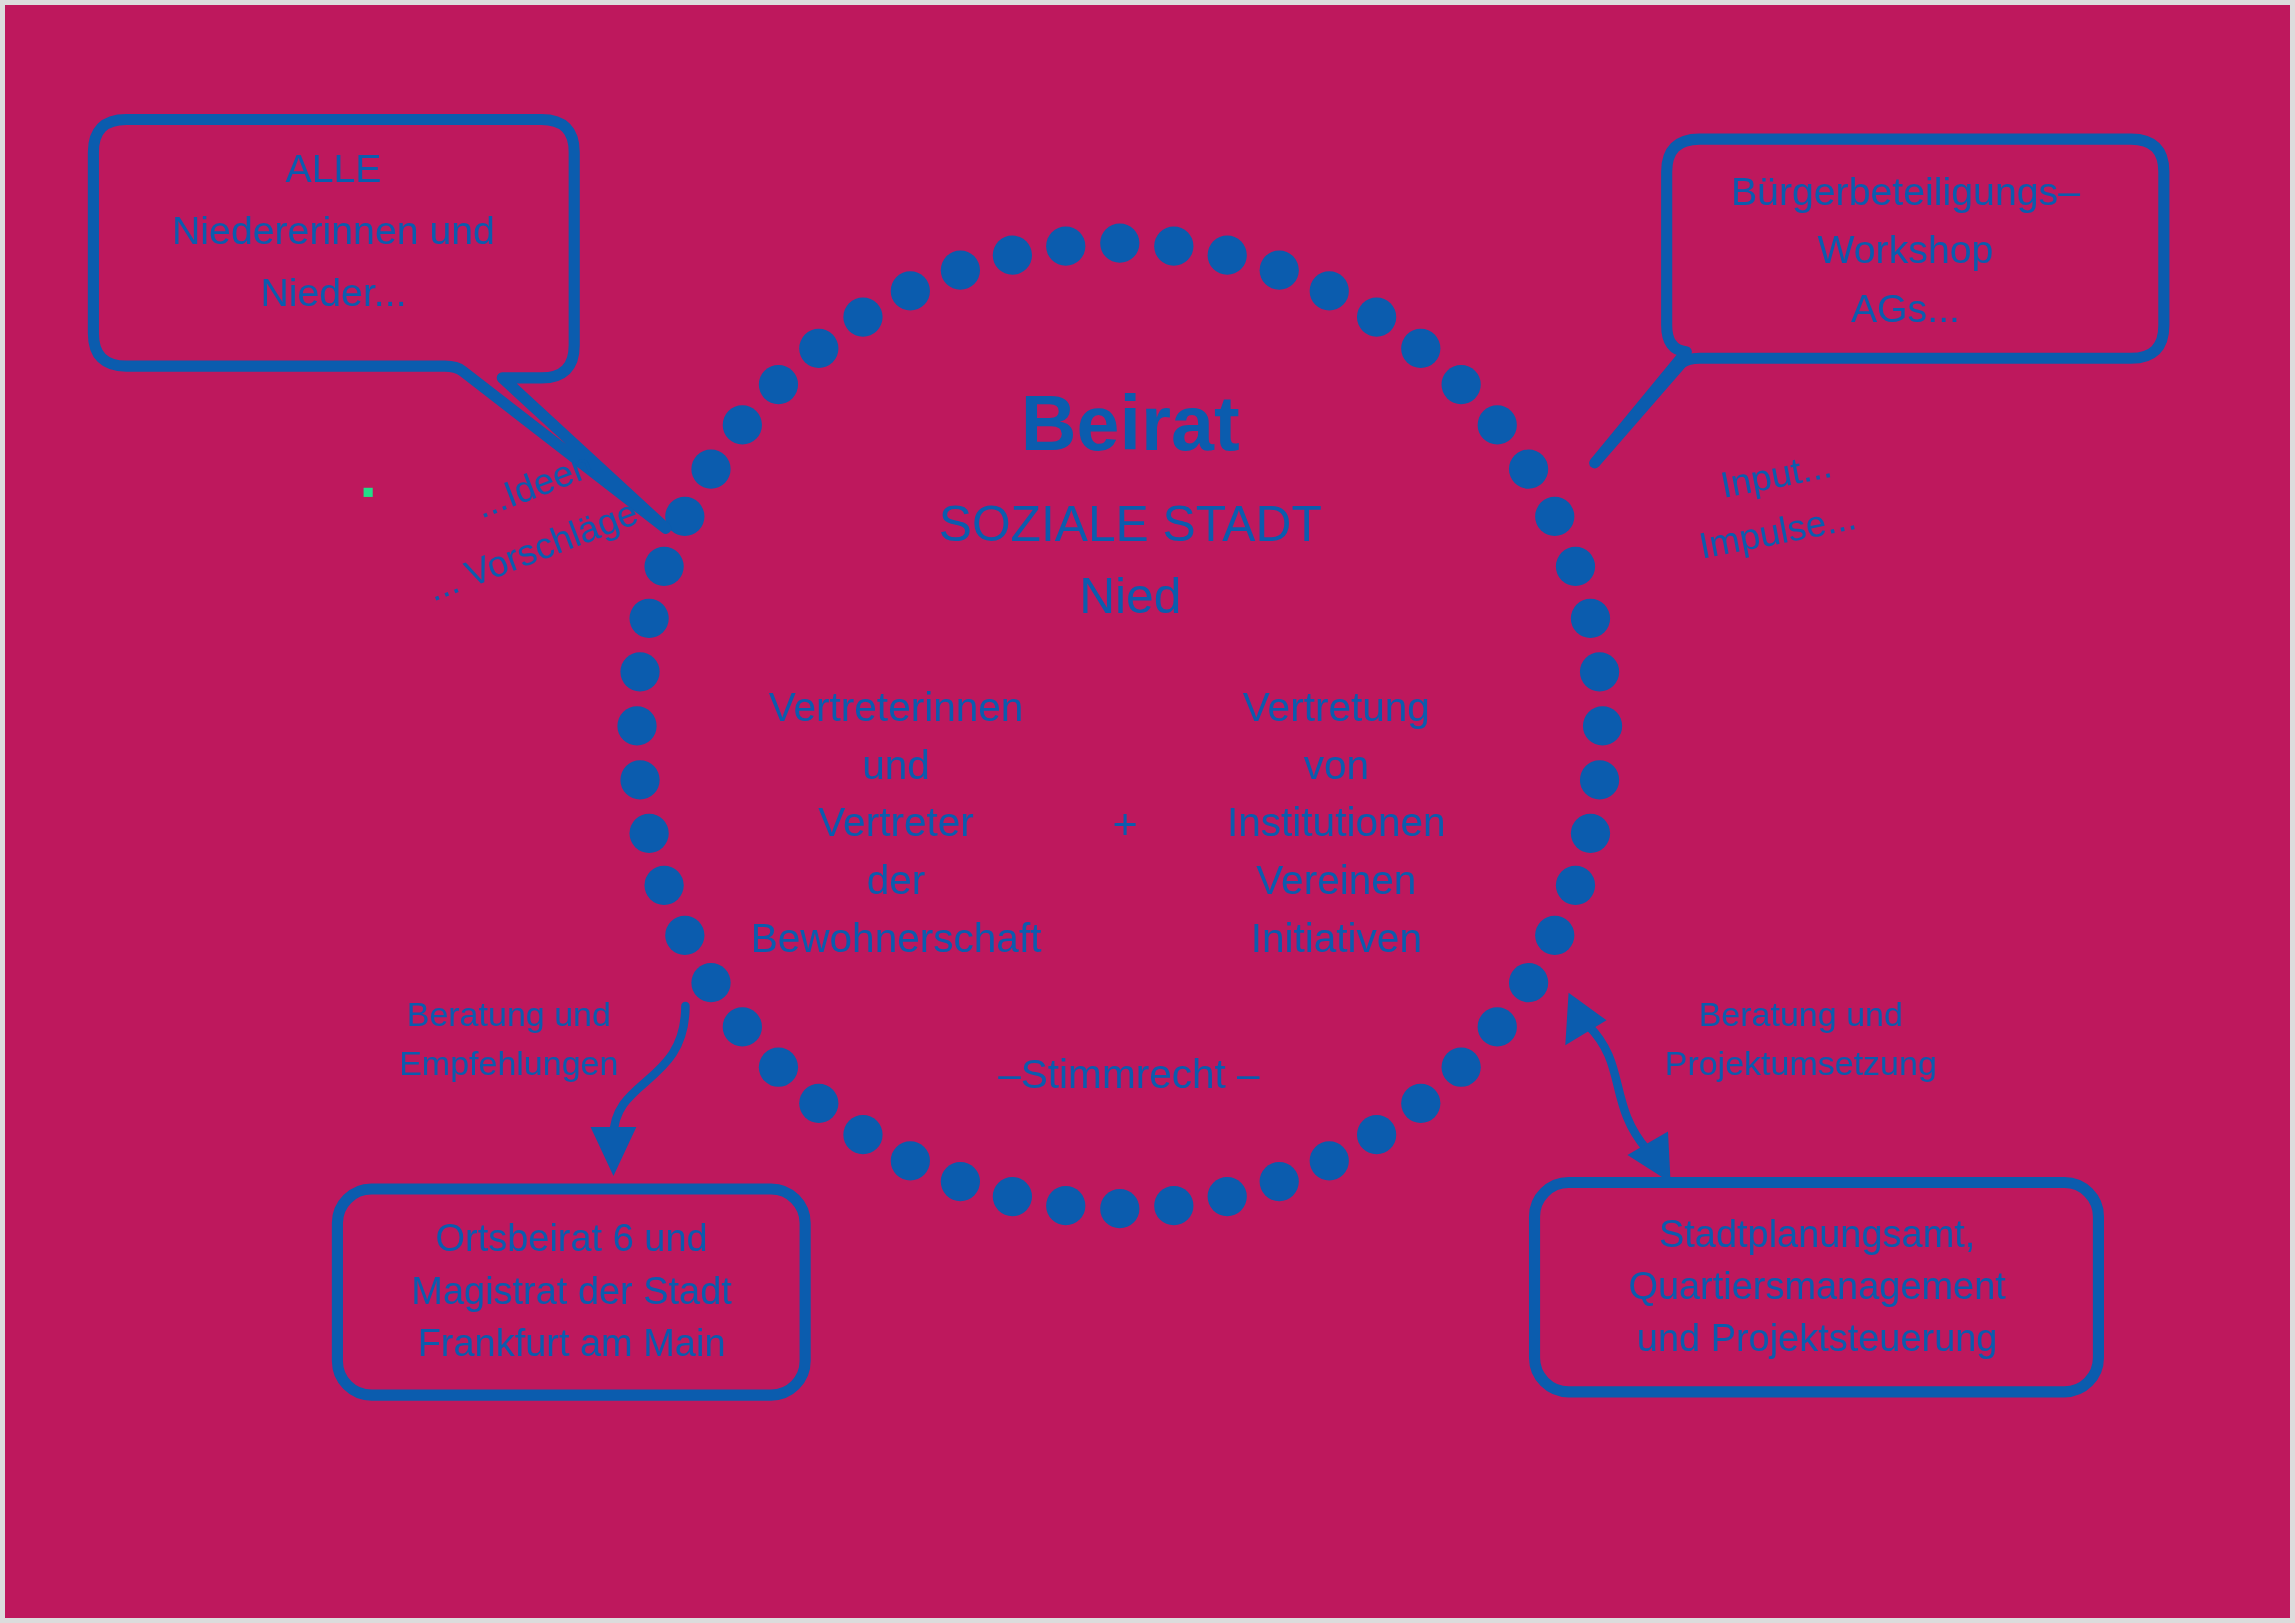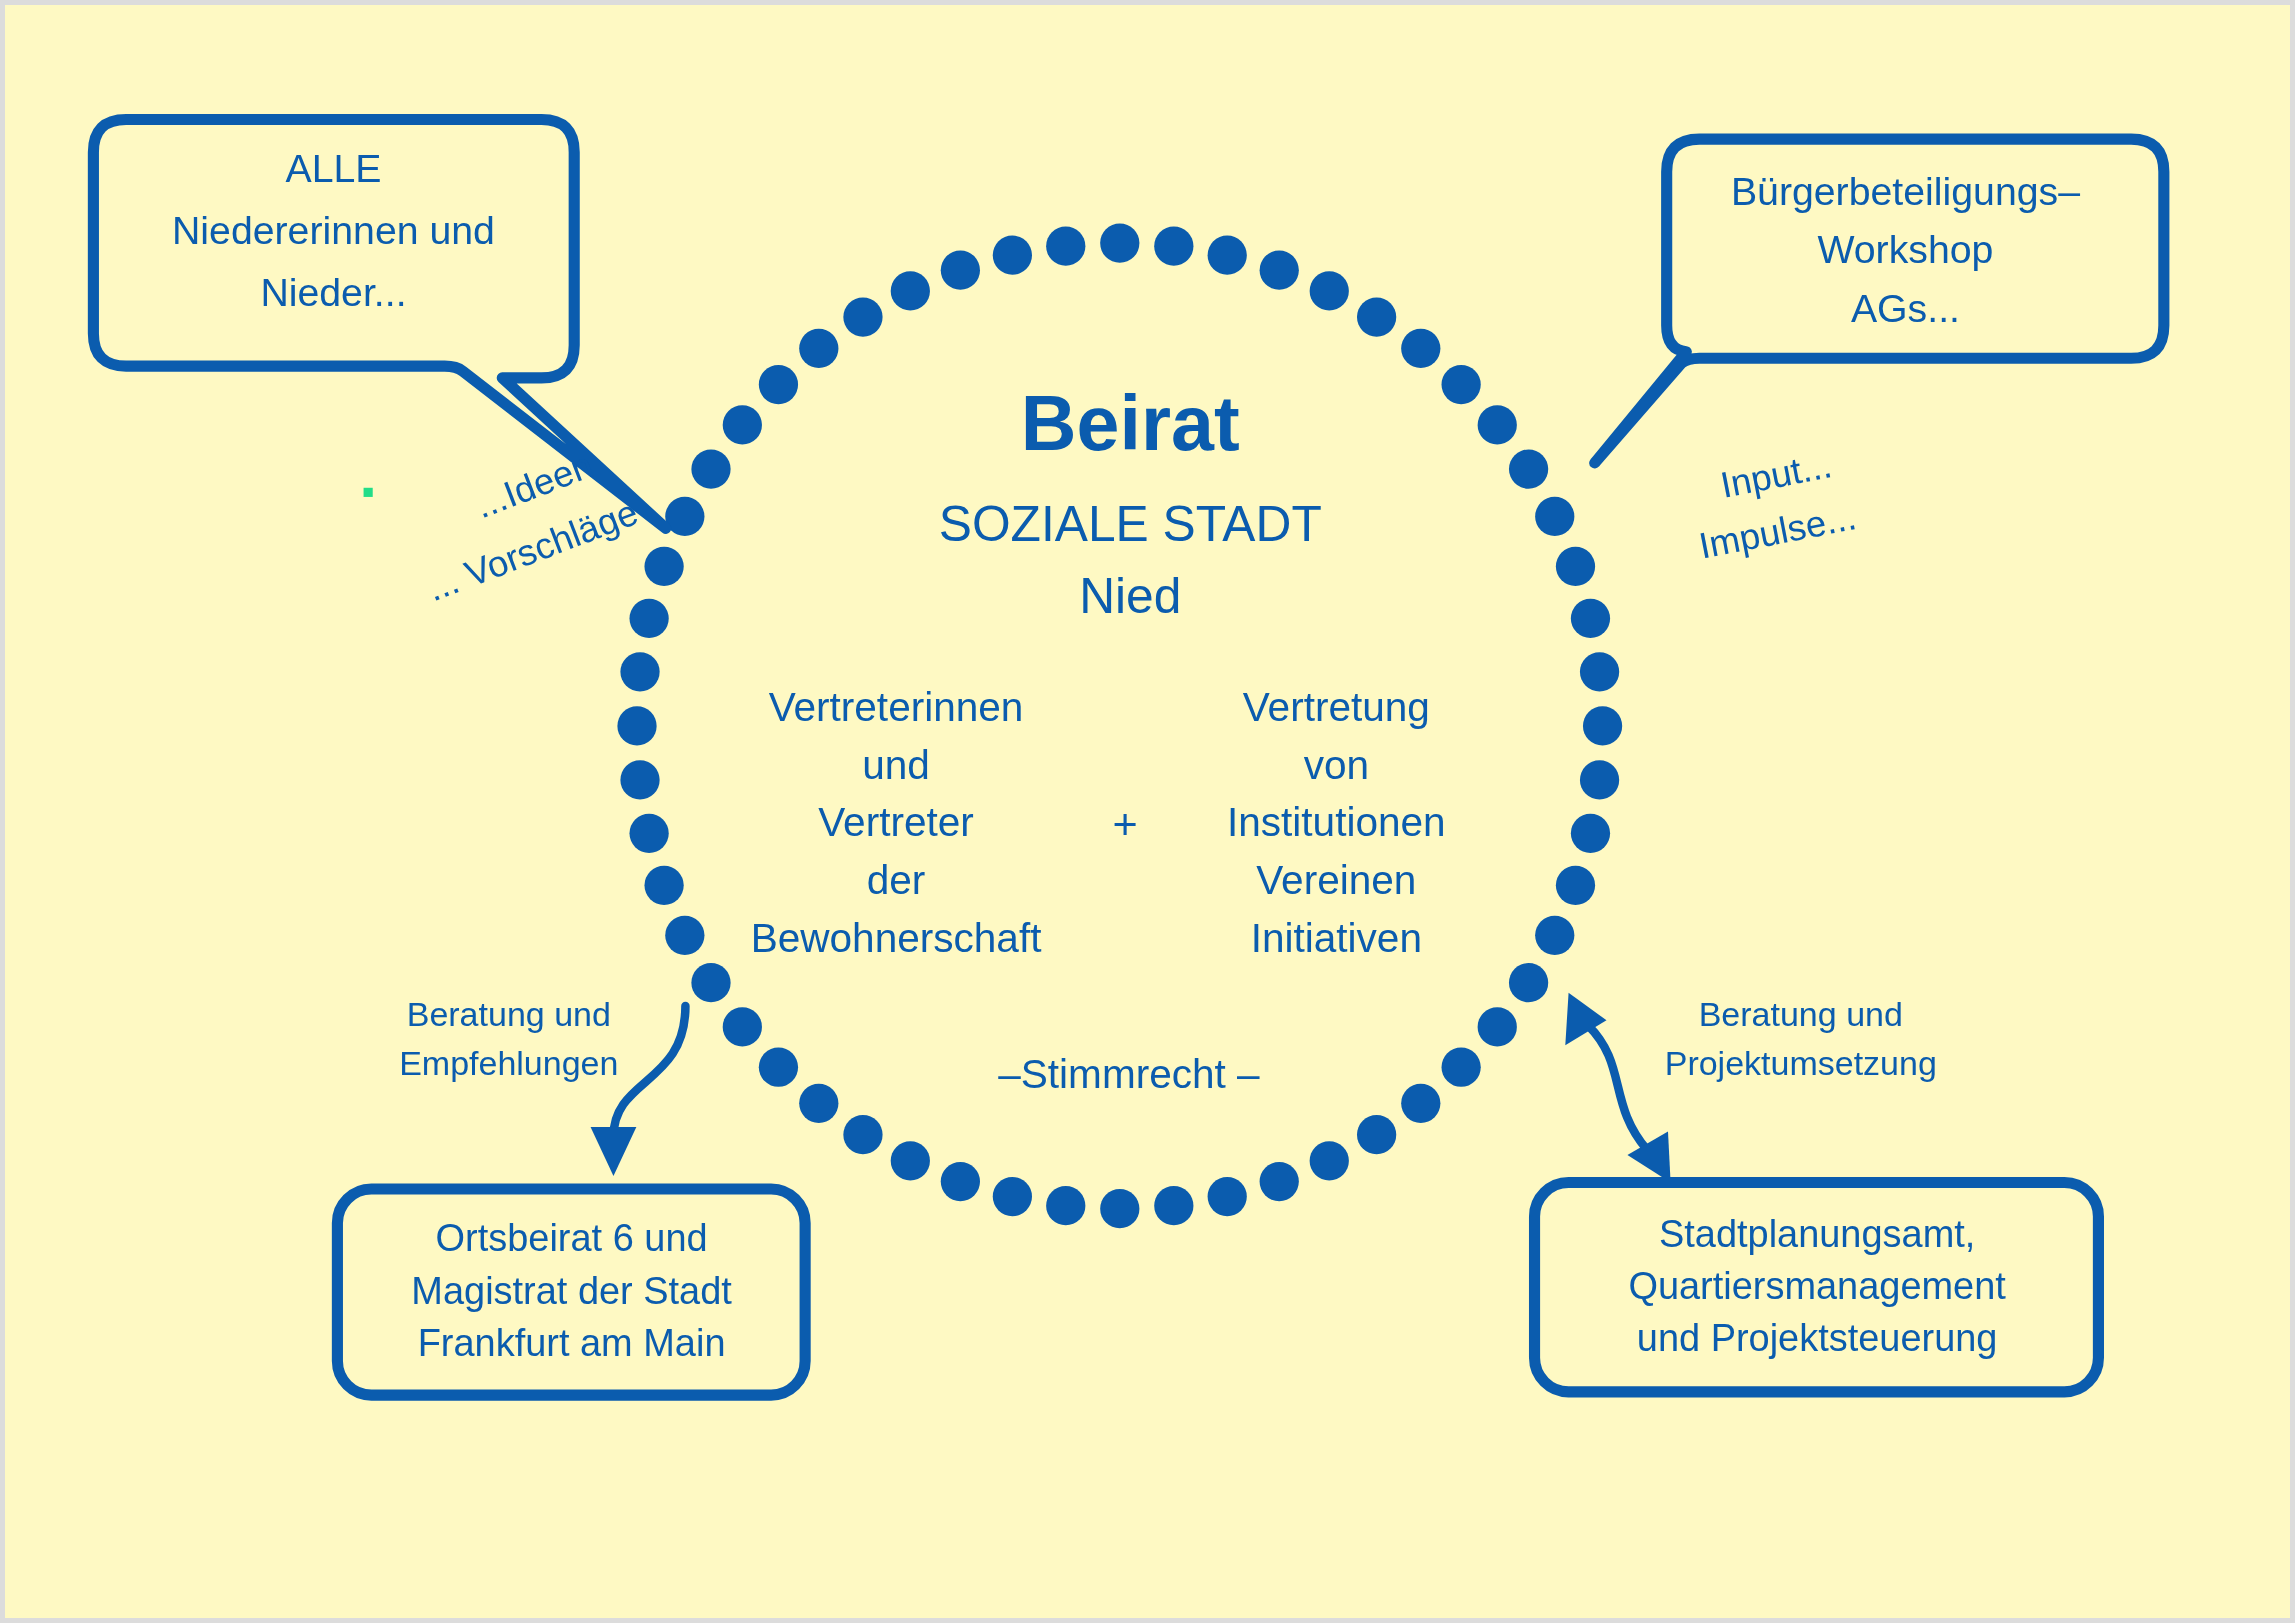--- a/index.html
+++ b/index.html
@@ -4,21 +4,21 @@
 <style>
   html, body {
     margin: 0;
     padding: 0;
     background: #ffffff;
   }
   #canvas {
     position: relative;
     width: 2295px;
     height: 1623px;
-    background: #fef9c3;
+    background: #be185d;
     box-sizing: border-box;
     border: 5.2px solid #dcdcdc;
     overflow: hidden;
     font-family: "Liberation Sans", sans-serif;
   }
   #diagram-svg {
     position: absolute;
     left: 0; top: 0;
     width: 2295px;
     height: 1623px;

